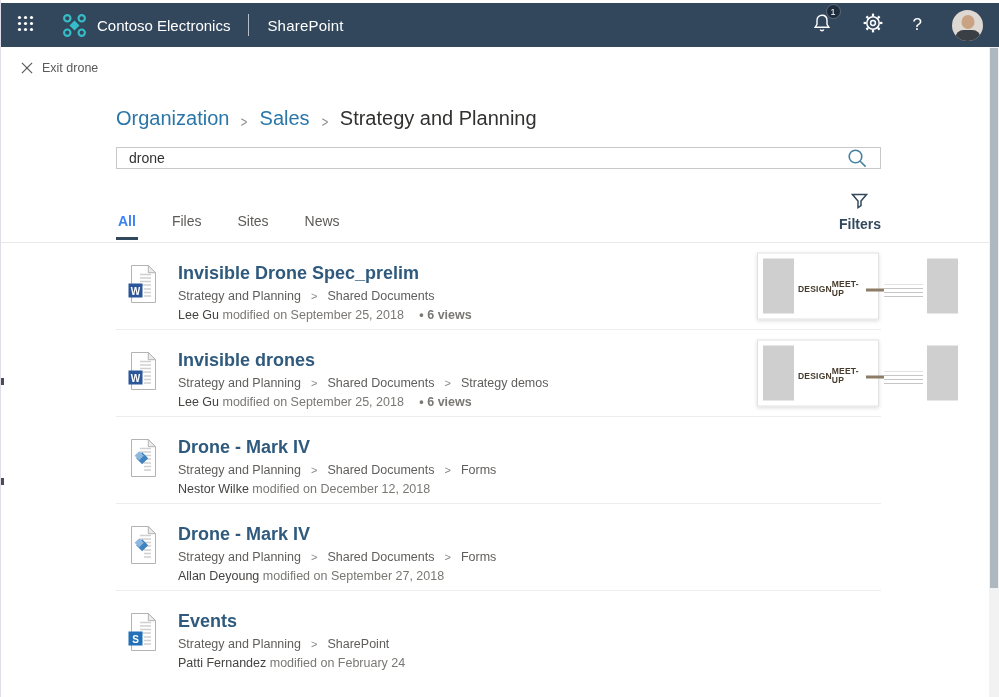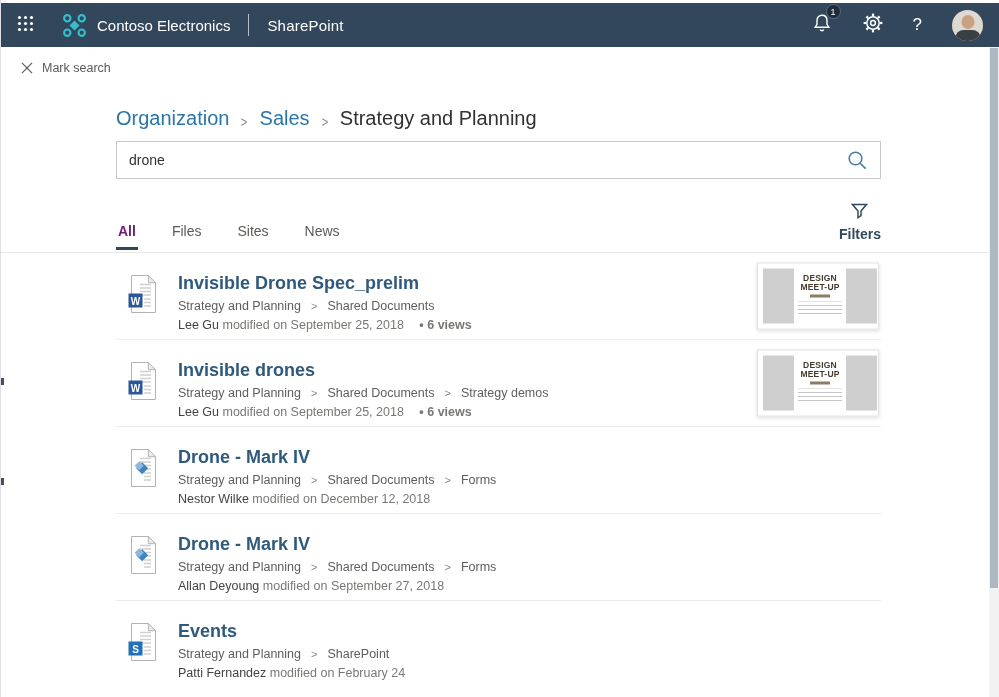--- a/index.html
+++ b/index.html
@@ -39,30 +39,30 @@
     color:#5a5a5a; font-size:12.5px; cursor:pointer; width:110px; }
 
   
   .content { margin-left:115px; width:765px; }
 
   .breadcrumb { margin-top:32px; font-size:20px; display:flex; align-items:flex-end; gap:11px; }
   .breadcrumb a { color:#2a76a8; text-decoration:none; }
   .breadcrumb .current { color:#323130; }
   .crumb-sep { color:#8a8886; font-size:14px; transform:scaleX(.8); }
 
-  .searchbox { margin-top:11px; height:38px; border:1px solid #c8c8c8; background:#fff;
+  .searchbox { margin-top:17px; height:22px; border:1px solid #c8c8c8; background:#fff;
     display:flex; align-items:center; }
   .searchbox input { flex:1; border:none; outline:none; background:transparent;
     font-family:inherit; font-size:14px; color:#323130; padding:0 12px; }
   .search-icon { margin-right:12px; display:flex; cursor:pointer; }
 
   .tabs-row { margin-top:24px; display:flex; align-items:flex-end; }
   .tabs { display:flex; gap:32px; }
   .tab { font-size:14px; color:#5d5b58; padding:0 2px 8px 2px; cursor:pointer; border-bottom:3px solid transparent; }
-  .tab.active { color:#701a75; font-weight:bold; border-bottom-color:#32485c; }
+  .tab.active { color:#3b82f6; font-weight:bold; border-bottom-color:#32485c; }
   .filters { margin-left:auto; display:flex; align-items:center; gap:7px;
     color:#32485c; font-size:14px; font-weight:bold; cursor:pointer; padding-bottom:8px;flex-direction:column; }
 
   .full-divider { height:1px; background:#e9e9e9; width:988px; margin-top:2px; }
 
   
   .result-row { position:relative; display:flex; align-items:flex-start;
     padding:18px 0 6px 12px; border-bottom:1px solid #ededed; min-height:87px; }
   .result-row:last-child { border-bottom:none; }
   .file-icon { margin:3px 20px 0 0; flex:0 0 30px; }
@@ -73,21 +73,21 @@
     display:flex; align-items:center; gap:10px; }
   .path-sep { color:#8a8886; font-size:11px; }
   .result-byline { font-size:12.5px; color:#7a7874; }
   .result-byline .author { color:#454341; }
   .result-byline .views { margin-left:12px;font-weight:bold; }
 
   .thumb-preview { position:absolute; right:2px; top:50%; transform:translateY(-50%);
     width:122px; height:67px; background:#fff; border:1px solid #e2e2e2;
     box-shadow:0 1px 4px rgba(0,0,0,.14); display:flex; padding:5px; gap:4px; cursor:pointer; }
   .thumb-preview .g { flex:0 0 31px; background:#cfcfcf; }
-  .thumb-preview .center { flex:1; display:flex; flex-direction:column; align-items:center; padding-top:5px; }
+  .thumb-preview .center { flex:1; display:flex; flex-direction:row; align-items:center; padding-top:5px; }
   .thumb-t { font-size:8.5px; font-weight:bold; letter-spacing:.2px; color:#463a2d; line-height:1.05; }
   .thumb-sub { width:20px; height:3px; background:#8d7c66; margin-top:3px; }
   .thumb-lines { width:44px; height:13px; margin-top:4px;
     background:repeating-linear-gradient(to bottom,#c6c6c6 0 1px, transparent 1px 4px); }
 
   
   .scrollbar { position:absolute; top:47px; right:0; width:10px; bottom:0; background:#f2f2f2; }
   .scroll-thumb { position:absolute; top:1px; left:1px; width:8px; height:540px; background:#aeb8c1; }
   .edge-mark { position:absolute; left:0; width:3px; height:7px; background:#4d4d58; }
 </style>
@@ -165,21 +165,21 @@
   </div>
 
   <div style="position:absolute; top:47px; left:0; right:10px;">
     <div class="exit-row">
       <span style="display:flex;">
         <svg width="12" height="12" viewBox="0 0 13 13" stroke="#5a5a5a" stroke-width="1.3">
           <line x1="1" y1="1" x2="12" y2="12"></line>
             <line x1="12" y1="1" x2="1" y2="12"></line>
         </svg>
       </span>
-      <span>Mark search</span>
+      <span>Exit drone</span>
     </div>
 
     <div class="content">
       <div class="breadcrumb" id="breadcrumb">
           <a href="#" class="">Organization</a>
           <span class="crumb-sep">&gt;</span>
           <a href="#" class="">Sales</a>
           <span class="crumb-sep">&gt;</span>
           <span class="current">Strategy and Planning</span>
         </div>

